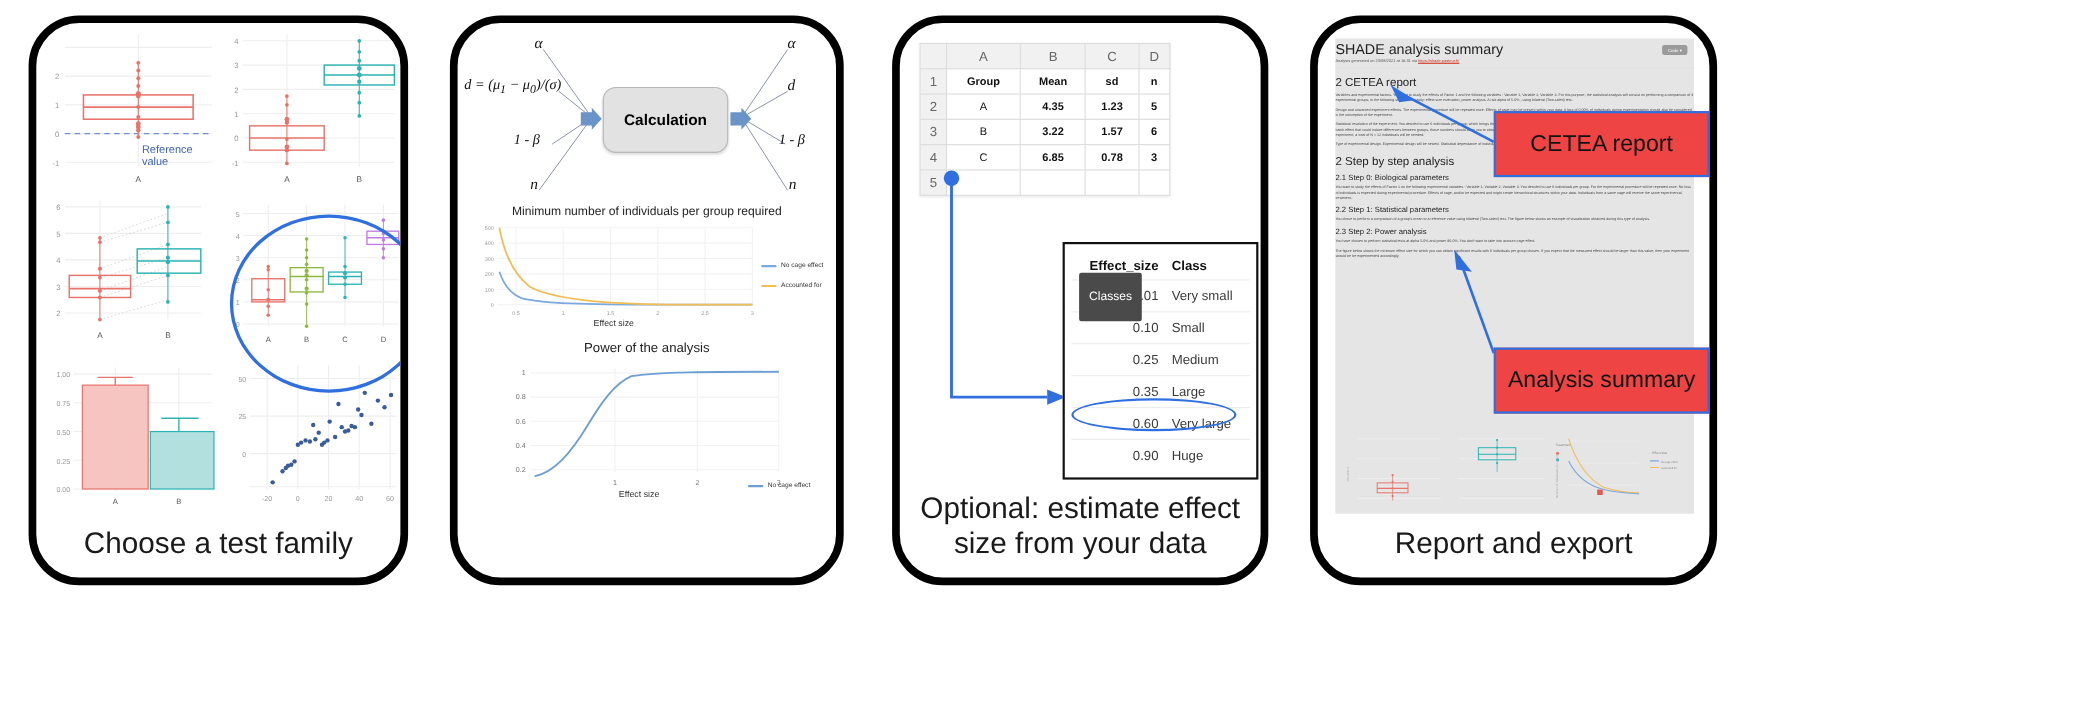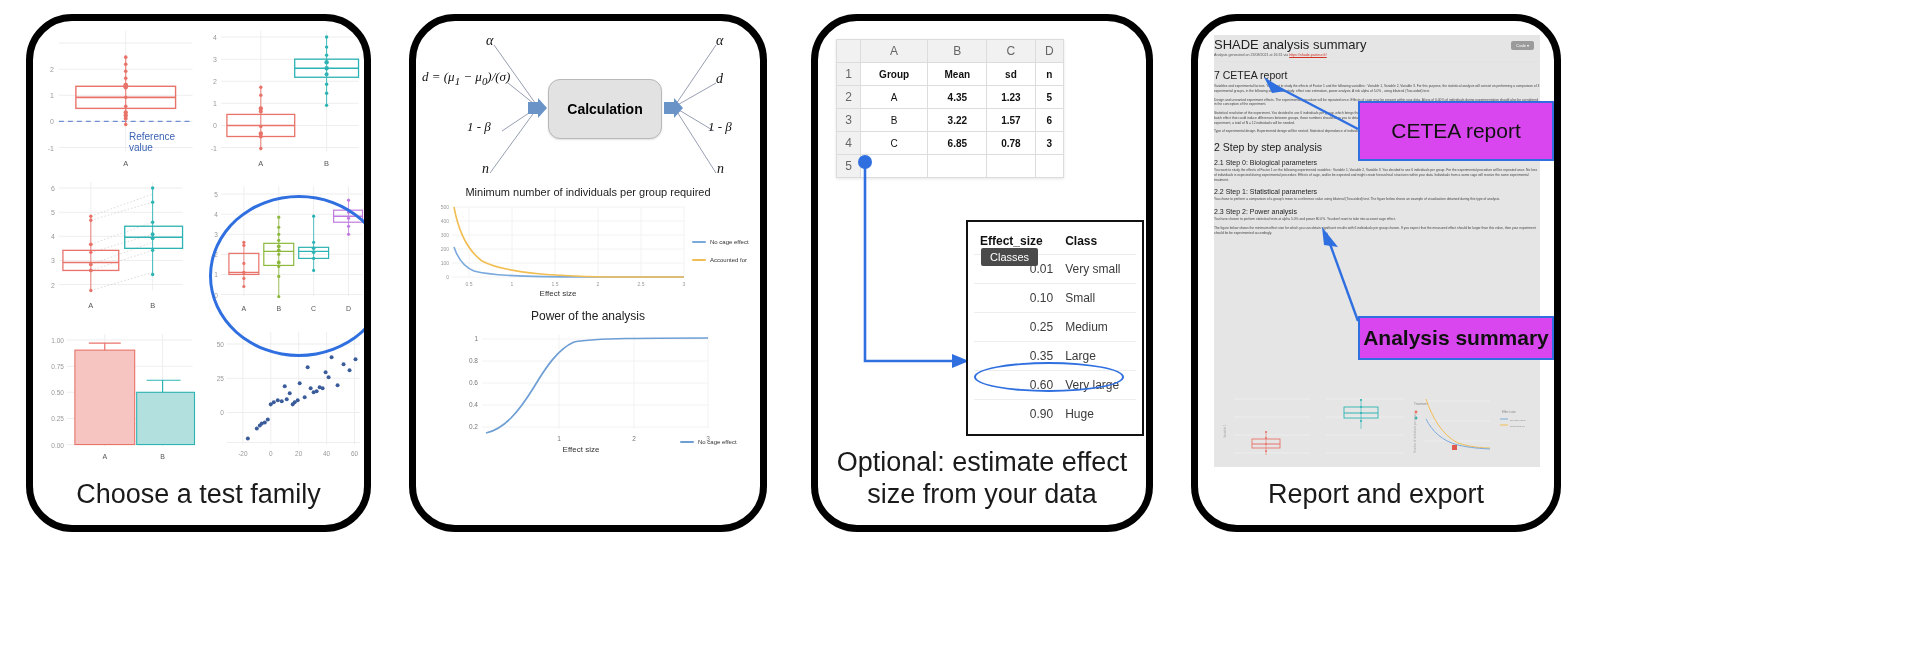--- a/index.html
+++ b/index.html
@@ -156,35 +156,35 @@
     background: #fff;
     border: 2px solid #111;
     padding: 8px 6px 6px 6px;
   }
   .estable table { width: 100%; border-collapse: collapse; }
   .estable th {
     font-size: 12px; font-weight: bold; color: #111;
     text-align: left; padding: 4px 6px 6px 6px;
     font-family: "Liberation Sans", sans-serif;
   }
-  .estable th.num { }
+  .estable th.num { text-align: right; }
   .estable td {
     font-size: 12px; color: #3b3b3b;
     padding: 7px 6px;
     border-top: 1px solid #ededed;
     font-family: "Liberation Sans", sans-serif;
   }
   .estable td.num { text-align: right; }
   .tooltip-chip {
     position: absolute;
     left: 13px; top: 26px;
     background: #4a4a4a;
     color: #fff;
     font-size: 11px;
-    padding: 3px 9px;
+    padding: 16px 9px;
     border-radius: 2px;
     font-family: "Liberation Sans", sans-serif;
   }
   .ellipse-hl {
     position: absolute;
     left: 6px; top: 140px;
     width: 150px; height: 30px;
     border: 2px solid #2f6fe0;
     border-radius: 50%;
   }
@@ -206,28 +206,28 @@
   .doc p  { font-size: 3.3px; line-height: 1.45; color: #444; margin: 0 0 4px 0; }
   .doc hr { border: none; border-top: 1px solid #e2e2e2; margin: 3px 0 4px 0; }
   .codechip {
     position: absolute; right: 6px; top: 6px;
     background: #9b9b9b; color: #fff;
     font-size: 4px; padding: 2px 5px; border-radius: 2px;
   }
   .callout {
     position: absolute;
     border: 2px solid #2f6fe0;
-    background: #d946ef;
+    background: #ef4444;
     display: flex; align-items: center; justify-content: center;
     font-size: 21px;
     color: #111;
     font-family: "Liberation Sans", sans-serif;
   }
   #callout-cetea    { left: 160px; top: 80px;  width: 196px; height: 60px; }
-  #callout-summary  { left: 160px; top: 295px; width: 196px; height: 44px; font-weight: bold; }
+  #callout-summary  { left: 160px; top: 295px; width: 196px; height: 60px; }
 
   .arrow-svg { position: absolute; inset: 0; pointer-events: none; overflow: visible; }
 </style>
 </head>
 <body>
 
 <div id="stage">
 
   <div class="panel" id="panel1">
     <div class="panel-body">
@@ -776,21 +776,21 @@
 
   <div class="panel" id="panel4">
     <div class="panel-body">
       <div class="doc">
         <div class="codechip">Code ▾</div>
         <h1>SHADE analysis summary</h1>
         <div class="meta">
           <span>Analysis generated on 23/08/2021 at 16:31 via </span><a href="#">https://shade.pasteur.fr/</a>
         </div>
         <hr>
-        <h2>7 CETEA report</h2>
+        <h2>2 CETEA report</h2>
         <p>Variables and experimental factors.
 You want to study the effects of Factor 1 and the following variables : Variable 1, Variable 2, Variable 3. For this purpose, the statistical analysis will consist on performing a comparison of 3 experimental groups, in the following steps of the study: effect size estimation, power analysis. A risk alpha of 5.0% , using bilateral (Two-sided) test.</p>
         <p>Design and unwanted experiment effects.
 The experimental procedure will be repeated once. Effects of cage may be present within your data. A loss of 0.00% of individuals during experimentation should also be considered in the conception of the experiment.</p>
         <p>Statistical resolution of the experiment.
 You decided to use 6 individuals per group, which brings the total number of individuals per experimentation to 12, splitted into 2 cages per group (4 individuals per cage). Without any batch effect that could induce differences between groups, those numbers should allow you to obtain significative results (in each repetition) for effects superior to 1.60 (Very large to Huge effects). Through 1 repetitions of the experiment, a total of N = 12 individuals will be needed.</p>
         <p>Type of experimental design.
 Experimental design will be nested. Statistical dependance of individuals from the same cage will be minimized during data analysis using mixed-effects linear models.</p>
         <h2>2 Step by step analysis</h2>
         <h3>2.1 Step 0: Biological parameters</h3>

